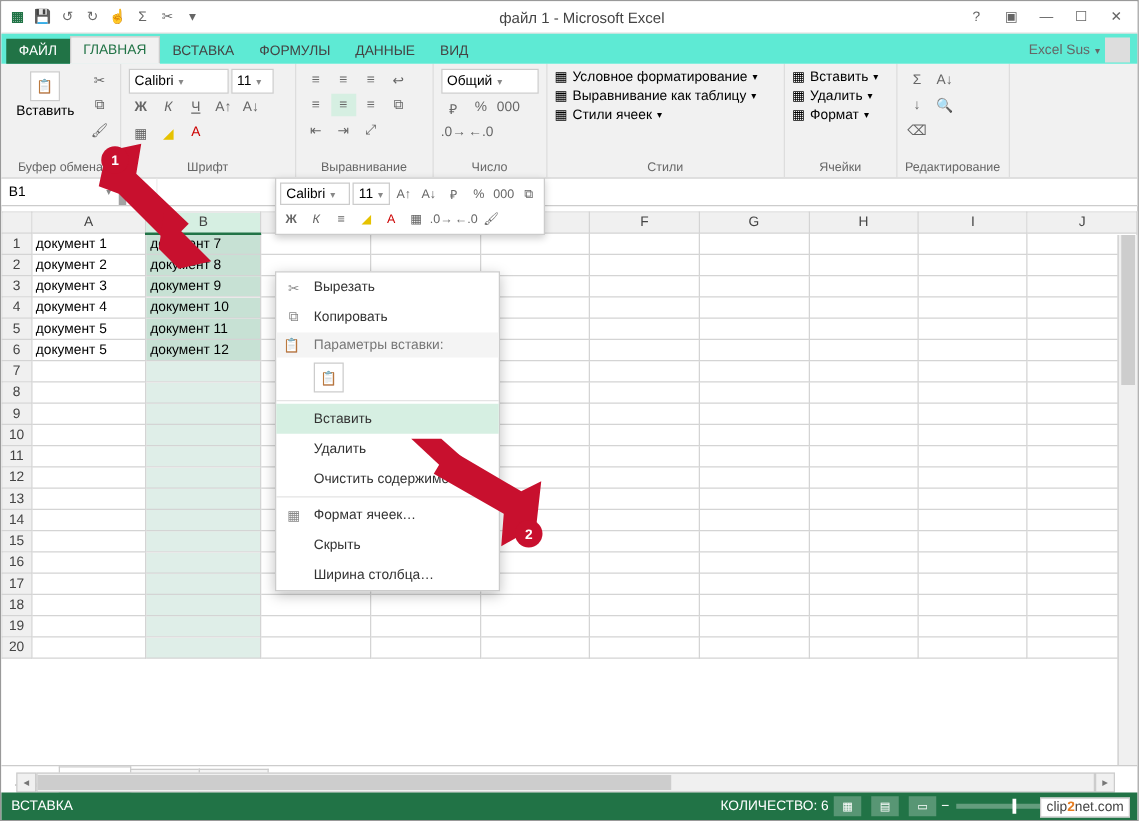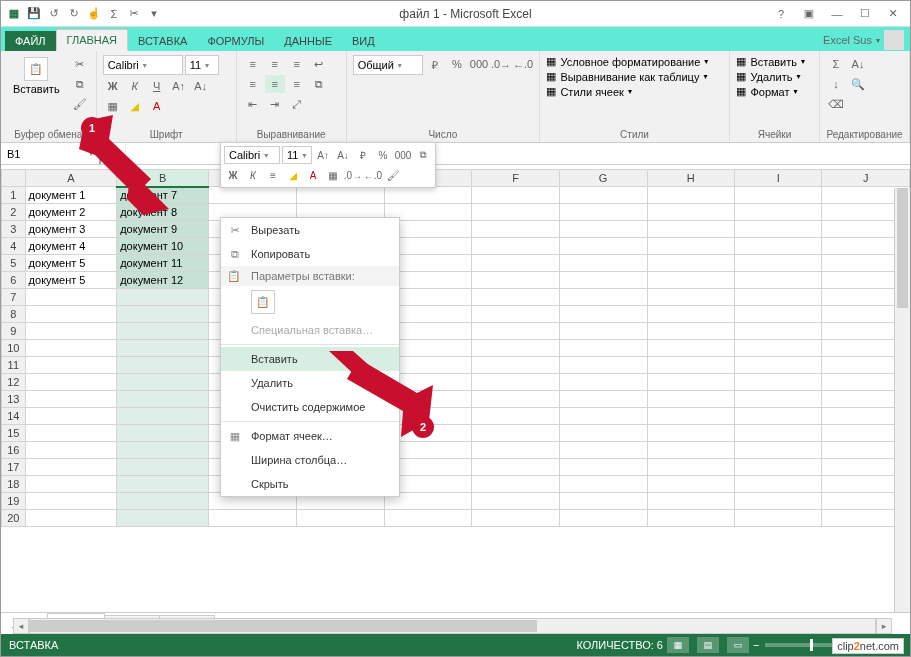--- a/index.html
+++ b/index.html
@@ -34,21 +34,21 @@
 .fontrow { display:flex; gap:2px; }
 .combo { border:1px solid #ccc; background:#fff; height:20px; display:flex; align-items:center; padding:0 4px; font-size:11px; }
 .combo .dd { margin-left:4px; color:#888; font-size:8px; }
 .rowbtn { display:flex; gap:2px; }
 .boldbtn { font-weight:bold; }
 .italbtn { font-style:italic; }
 .undbtn { text-decoration:underline; }
 
 
 .fxrow { height:22px; display:flex; align-items:center; border-bottom:1px solid #ccc; background:#fff; }
-.namebox { width:100px; border-right:2px solid #a3a3a3; height:100%; display:flex; align-items:center; padding:0 6px; }
+.namebox { width:100px; border-right:6px solid #a3a3a3; height:100%; display:flex; align-items:center; padding:0 6px; }
 .namebox .dd { margin-left:auto; font-size:8px; color:#888; }
 .fxicon { width:24px; text-align:center; color:#888; font-style:italic; }
 .fxinput { flex:1; height:100%; border-left:1px solid #eee; padding:0 6px; }
 
 
 .minitoolbar { position:absolute; left:219px; top:141px; background:#fff; border:1px solid #ccc; box-shadow:0 2px 6px rgba(0,0,0,.2); padding:3px; display:flex; flex-direction:column; gap:2px; z-index:50; }
 .minitoolbar .row { display:flex; gap:2px; align-items:center; }
 .minitoolbar .combo { height:18px; font-size:10px; }
 .minitoolbar .smallbtn { width:18px; height:18px; font-size:10px; }
 
@@ -206,21 +206,21 @@
       <div class="rowbtn">
         <span class="smallbtn">⇤</span>
         <span class="smallbtn">⇥</span>
         <span class="smallbtn">⤢</span>
       </div>
     </div>
     <div class="label">Выравнивание</div>
   </div>
 
   <div class="group" style="min-width:90px">
-    <div class="body" style="flex-direction:row;gap:2px">
+    <div class="body" style="flex-direction:column;gap:2px">
       <div class="combo" style="width:78px">
           <span>Общий</span>
           <span class="dd">▾</span>
         </div>
       <div class="rowbtn">
         <span class="smallbtn">₽</span>
         <span class="smallbtn">%</span>
         <span class="smallbtn">000</span>
       </div>
       <div class="rowbtn">
@@ -657,43 +657,40 @@
   <div class="item">
       <span class="ico">✂</span>
       <span>Вырезать</span>
     </div>
   <div class="item">
       <span class="ico">⧉</span>
       <span>Копировать</span>
     </div>
   <div class="section"><span class="ico">📋</span><span>Параметры вставки:</span></div>
   <div class="pasteopts"><span class="pbtn">📋</span></div>
-  <div class="item disabled">
-      <span>Специальная вставка…</span>
-    </div>
   <hr>
   <div class="item hover">
       <span>Вставить</span>
     </div>
   <div class="item">
       <span>Удалить</span>
     </div>
   <div class="item">
       <span>Очистить содержимое</span>
     </div>
   <hr>
   <div class="item">
       <span class="ico">▦</span>
       <span>Формат ячеек…</span>
     </div>
   <div class="item">
+      <span>Скрыть</span>
+    </div>
+  <div class="item">
       <span>Ширина столбца…</span>
-    </div>
-  <div class="item">
-      <span>Скрыть</span>
     </div>
 </div>
 
 <div class="sheets">
   <div class="nav">
     <span>◂</span>
     <span>▸</span>
   </div>
   <div class="sheettab active">Лист1</div>
   <div class="sheettab">Лист2</div>

